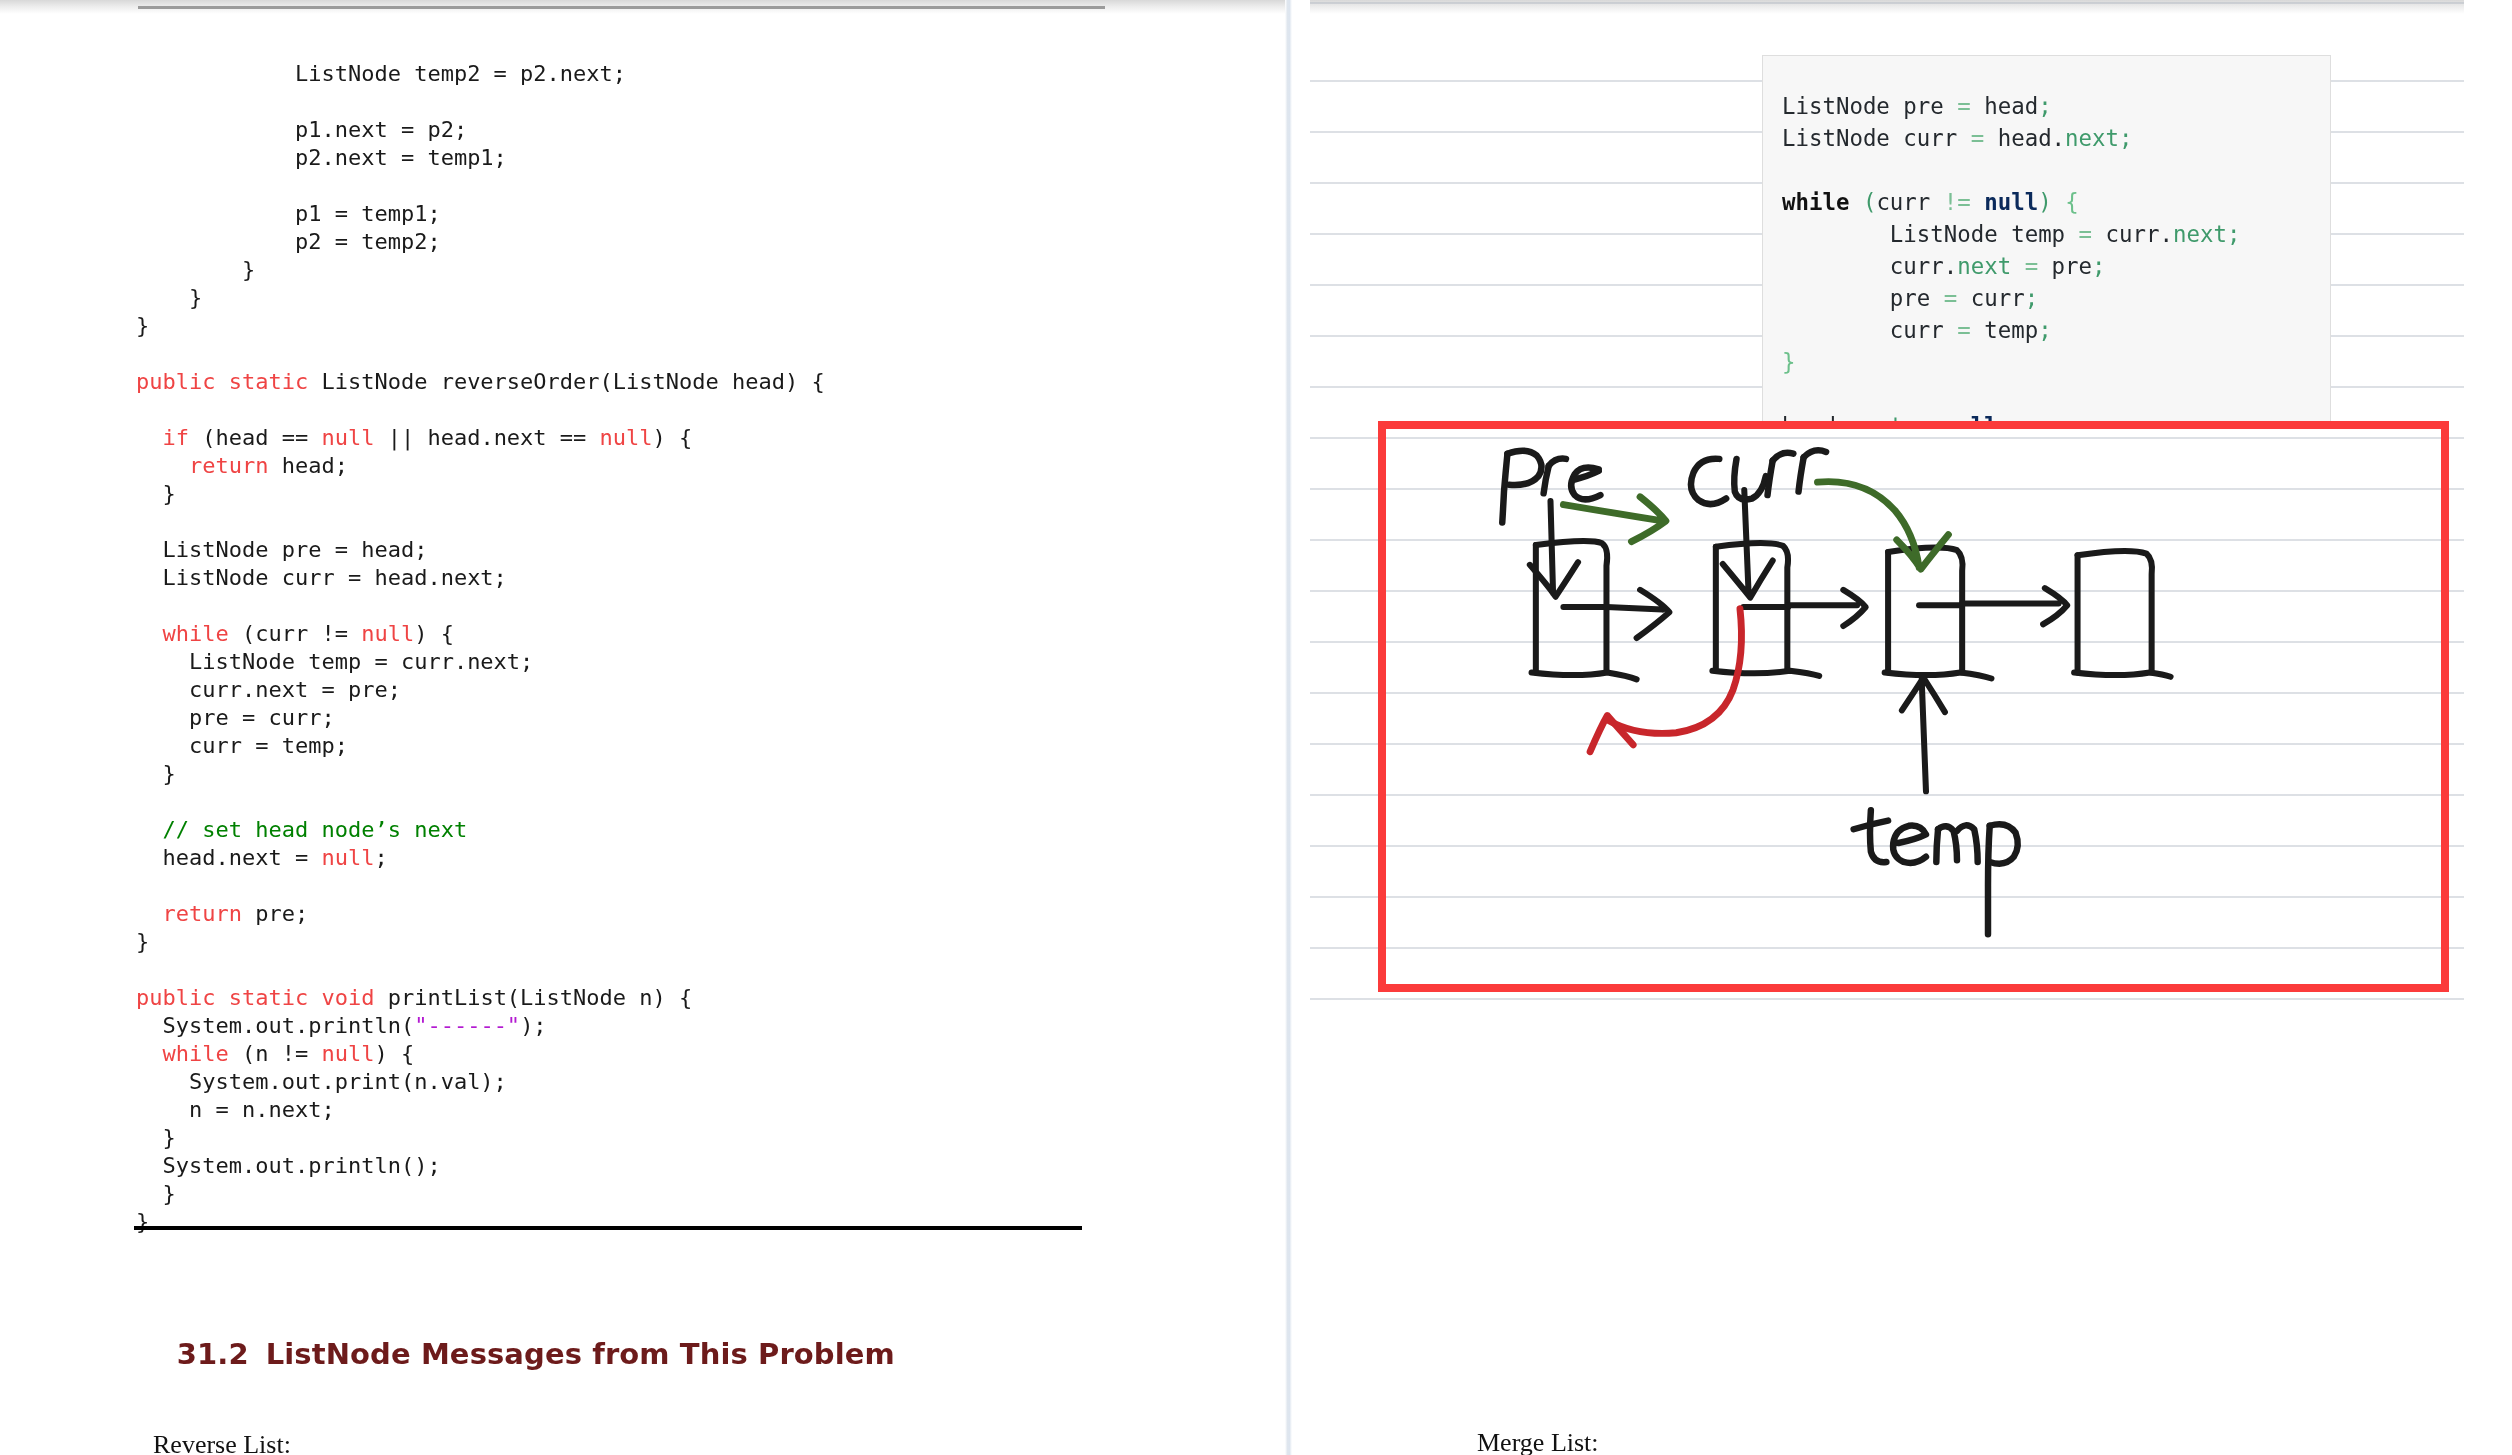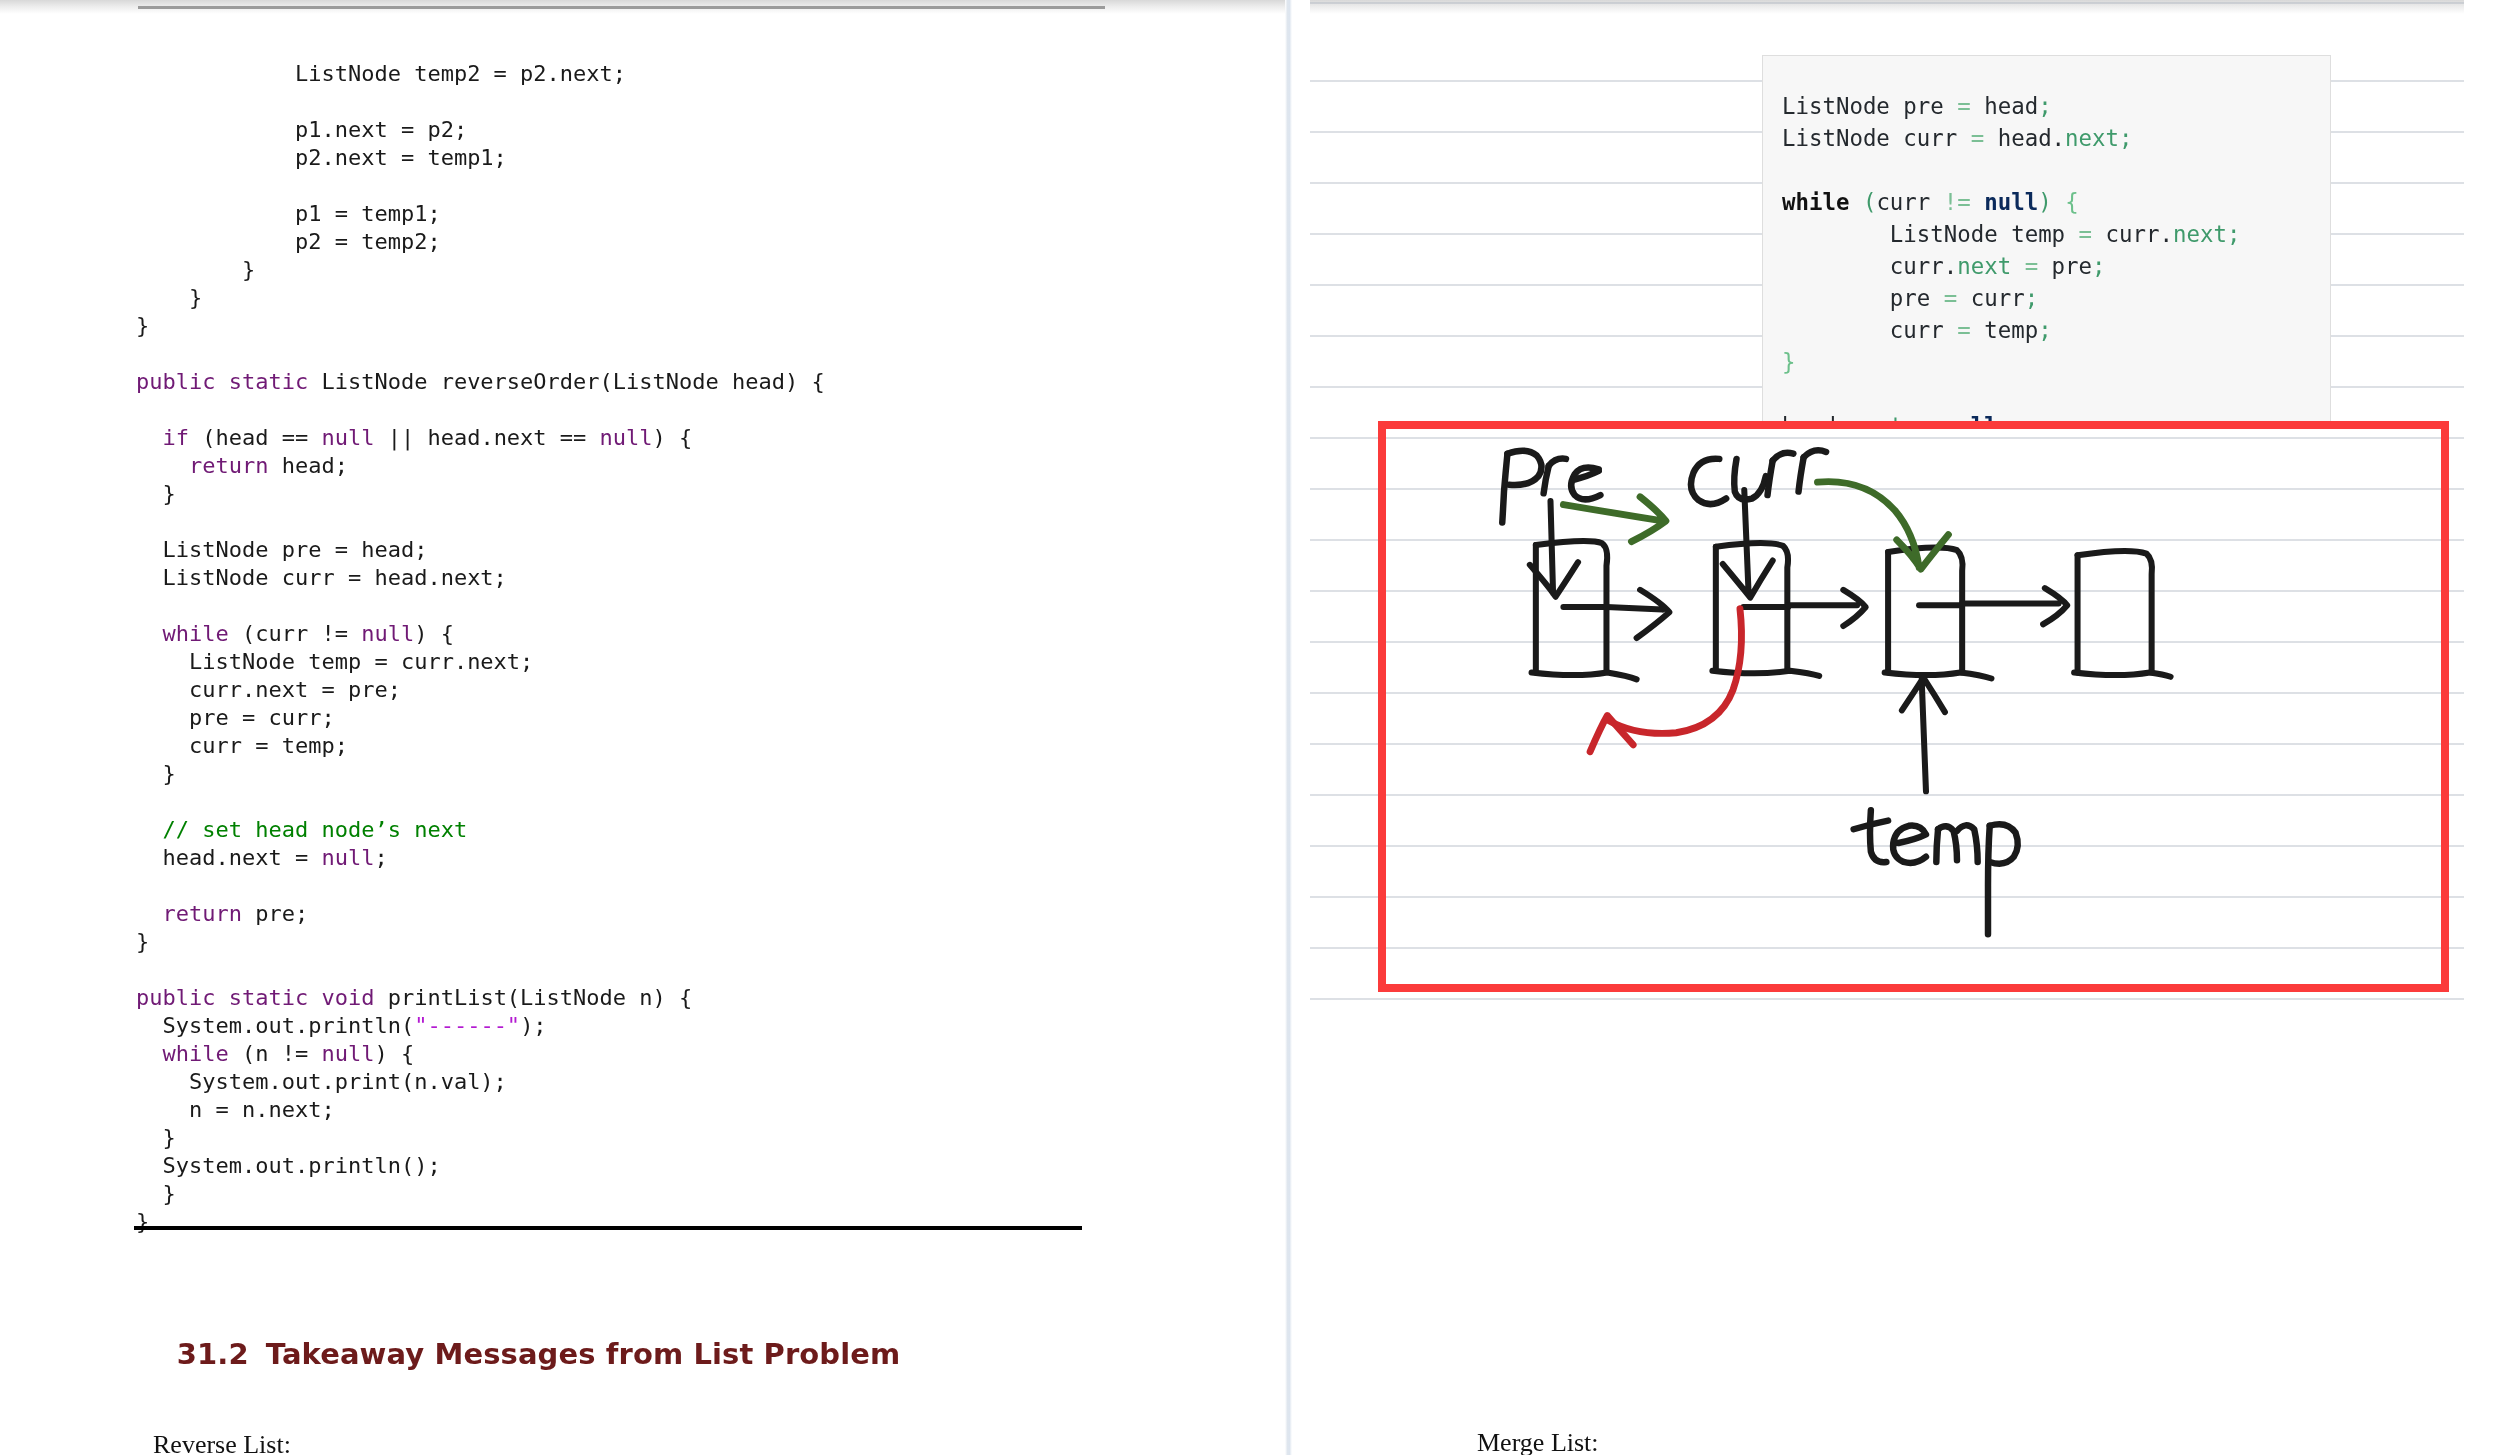--- a/index.html
+++ b/index.html
@@ -48,21 +48,21 @@
   .ruled-mask-right{position:absolute;left:1172px;top:0;width:48px;height:1455px;background:#fff;}
   .ruled-mask-bottom{position:absolute;left:0;top:1025px;width:1220px;height:430px;background:#fff;}
 
   
   #code-left{
     position:absolute;left:136px;top:38px;width:1034px;
     font-family:"DejaVu Sans Mono","Liberation Mono",monospace;
     font-size:22px;line-height:28px;
     color:#1a1a1a;white-space:pre;
   }
-  #code-left .kw{color:#701a75;}
+  #code-left .kw{color:#ef4444;}
   #code-left .str{color:#b31ad1;}
   #code-left .cmt{color:#008000;margin-top:12px;}
 
   #rule-left{
     position:absolute;left:134px;top:1226px;width:948px;height:4.3px;background:#000;
   }
 
   #sec-head{
     position:absolute;left:136px;top:1303px;
     font-family:"DejaVu Sans","Liberation Sans",sans-serif;
@@ -118,21 +118,21 @@
 
 <div id="page-left">
   <div class="top-shade"></div>
   <div class="top-rule"></div>
 
   <pre id="code-left"><span style="display: block; height: 28px;"><span>            ListNode temp2 = p2.next;</span></span><span style="display: block; height: 28px;">&nbsp;</span><span style="display: block; height: 28px;"><span>            p1.next = p2;</span></span><span style="display: block; height: 28px;"><span>            p2.next = temp1;</span></span><span style="display: block; height: 28px;">&nbsp;</span><span style="display: block; height: 28px;"><span>            p1 = temp1;</span></span><span style="display: block; height: 28px;"><span>            p2 = temp2;</span></span><span style="display: block; height: 28px;"><span>        }</span></span><span style="display: block; height: 28px;"><span>    }</span></span><span style="display: block; height: 28px;"><span>}</span></span><span style="display: block; height: 28px;">&nbsp;</span><span style="display: block; height: 28px;"><span class="kw">public static</span><span> ListNode reverseOrder(ListNode head) {</span></span><span style="display: block; height: 28px;">&nbsp;</span><span style="display: block; height: 28px;"><span class="kw">  if</span><span> (head == </span><span class="kw">null</span><span> || head.next == </span><span class="kw">null</span><span>) {</span></span><span style="display: block; height: 28px;"><span class="kw">    return</span><span> head;</span></span><span style="display: block; height: 28px;"><span>  }</span></span><span style="display: block; height: 28px;">&nbsp;</span><span style="display: block; height: 28px;"><span>  ListNode pre = head;</span></span><span style="display: block; height: 28px;"><span>  ListNode curr = head.next;</span></span><span style="display: block; height: 28px;">&nbsp;</span><span style="display: block; height: 28px;"><span class="kw">  while</span><span> (curr != </span><span class="kw">null</span><span>) {</span></span><span style="display: block; height: 28px;"><span>    ListNode temp = curr.next;</span></span><span style="display: block; height: 28px;"><span>    curr.next = pre;</span></span><span style="display: block; height: 28px;"><span>    pre = curr;</span></span><span style="display: block; height: 28px;"><span>    curr = temp;</span></span><span style="display: block; height: 28px;"><span>  }</span></span><span style="display: block; height: 28px;">&nbsp;</span><span style="display: block; height: 28px;"><span class="cmt">  // set head node’s next</span></span><span style="display: block; height: 28px;"><span>  head.next = </span><span class="kw">null</span><span>;</span></span><span style="display: block; height: 28px;">&nbsp;</span><span style="display: block; height: 28px;"><span class="kw">  return</span><span> pre;</span></span><span style="display: block; height: 28px;"><span>}</span></span><span style="display: block; height: 28px;">&nbsp;</span><span style="display: block; height: 28px;"><span class="kw">public static void</span><span> printList(ListNode n) {</span></span><span style="display: block; height: 28px;"><span>  System.out.println(</span><span class="str">"------"</span><span>);</span></span><span style="display: block; height: 28px;"><span class="kw">  while</span><span> (n != </span><span class="kw">null</span><span>) {</span></span><span style="display: block; height: 28px;"><span>    System.out.print(n.val);</span></span><span style="display: block; height: 28px;"><span>    n = n.next;</span></span><span style="display: block; height: 28px;"><span>  }</span></span><span style="display: block; height: 28px;"><span>  System.out.println();</span></span><span style="display: block; height: 28px;"><span>  }</span></span><span style="display: block; height: 28px;"><span>}</span></span></pre>
 
   <div id="rule-left"></div>
 
   <div id="sec-head">
-    <span class="num">31.2</span><span>Takeaway Messages from List Problem</span>
+    <span class="num">31.2</span><span>ListNode Messages from This Problem</span>
   </div>
 
   <div class="body-p" id="para-2">Reverse List:</div>
 </div>
 
 <div id="page-gutter"></div>
 
 <div id="page-right">
   <div class="top-shade"></div>
 

